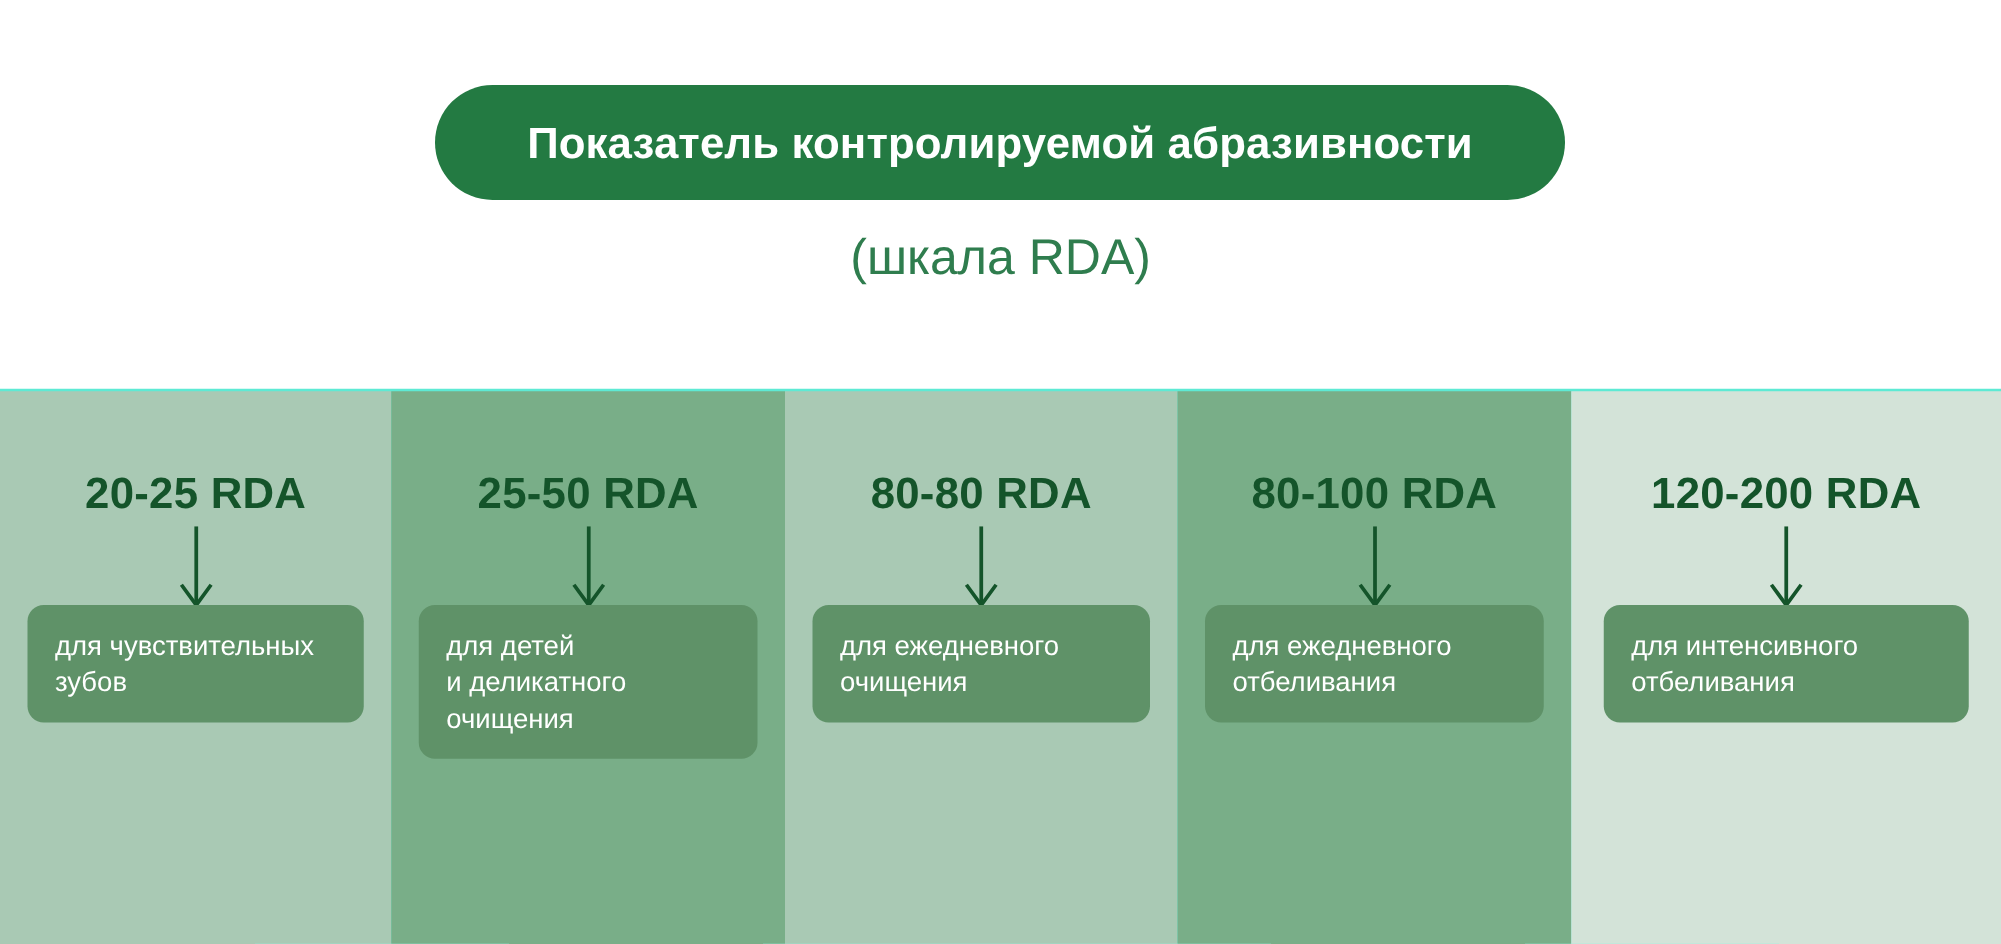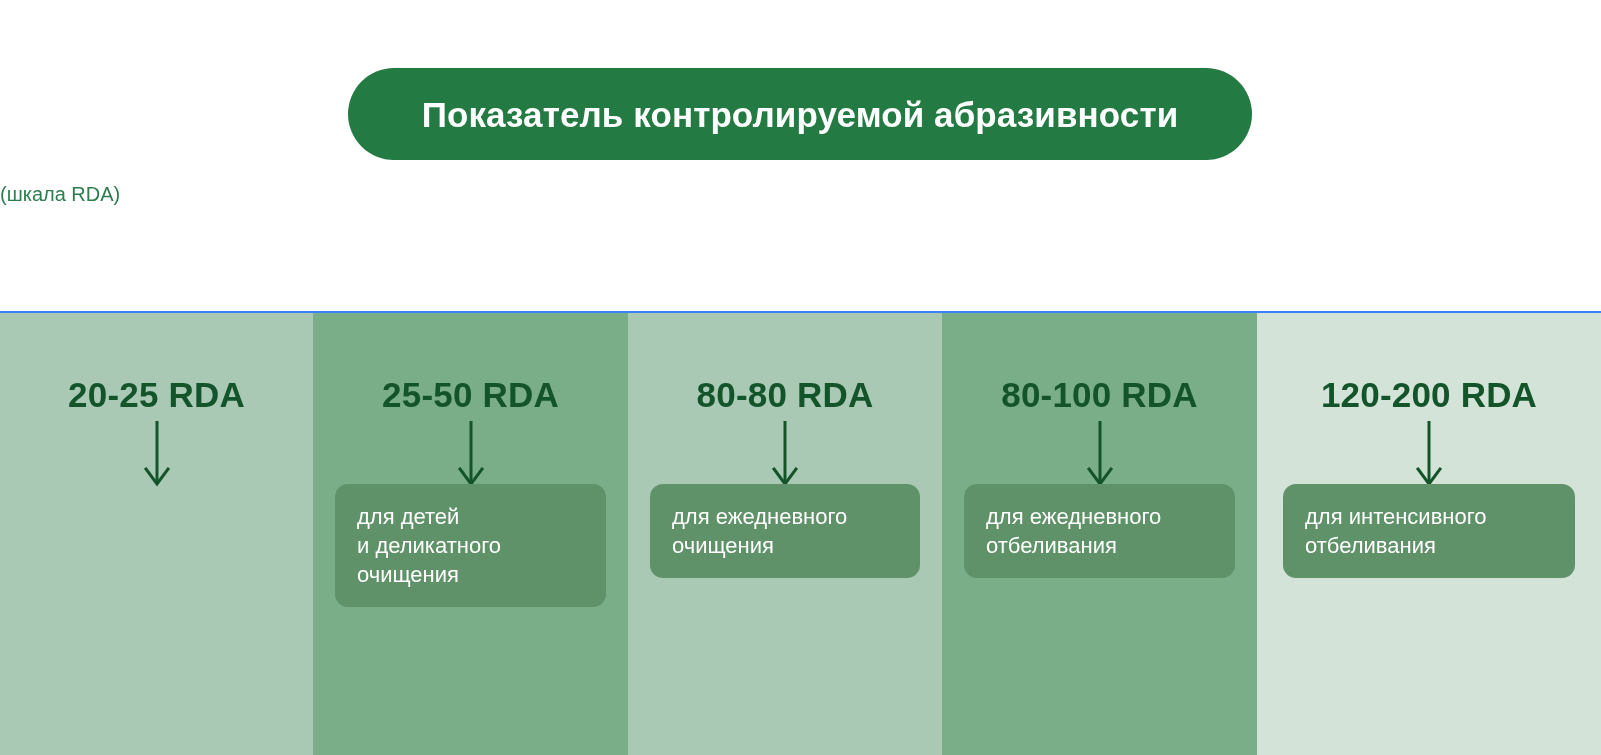--- a/index.html
+++ b/index.html
@@ -11,21 +11,21 @@
     width: 1601px;
     height: 755px;
     background: #ffffff;
     font-family: "Liberation Sans", sans-serif;
     overflow: hidden;
   }
   .page {
     position: relative;
     width: 1601px;
     height: 755px;
-    background: #3b82f6;
+    background: #5eead4;
   }
 
   
   .header {
     position: absolute;
     left: 0;
     top: 0;
     width: 1601px;
     height: 311px;
     background: #ffffff;
@@ -49,23 +49,23 @@
     font-weight: bold;
     letter-spacing: 0.1px;
     line-height: 1;
     white-space: nowrap;
   }
   .subtitle {
     position: absolute;
     left: 0;
     top: 182px;
     width: 1601px;
-    text-align: left;
+    text-align: center;
     color: #2f7d4e;
-    font-size: 20px;
+    font-size: 40px;
     font-weight: normal;
     line-height: 1.2;
   }
 
   
   .band {
     position: absolute;
     left: 0;
     top: 313px;
     width: 1601px;
@@ -143,20 +143,24 @@
   </div>
 
   <div class="band">
 
     <div class="col col-0">
       <div class="rda-label">20-25 RDA</div>
       <svg class="arrow" viewBox="0 0 28 68" aria-hidden="true">
         <line x1="14" y1="0" x2="14" y2="62" stroke="#14542a" stroke-width="3"></line>
         <polyline points="3,48 14,63 25,48" fill="none" stroke="#14542a" stroke-width="3" stroke-linecap="square" stroke-linejoin="miter"></polyline>
       </svg>
+      <div class="card">
+        <span class="card-text">для чувствительных
+зубов</span>
+      </div>
     </div>
 
     <div class="col col-1">
       <div class="rda-label">25-50 RDA</div>
       <svg class="arrow" viewBox="0 0 28 68" aria-hidden="true">
         <line x1="14" y1="0" x2="14" y2="62" stroke="#14542a" stroke-width="3"></line>
         <polyline points="3,48 14,63 25,48" fill="none" stroke="#14542a" stroke-width="3" stroke-linecap="square" stroke-linejoin="miter"></polyline>
       </svg>
       <div class="card">
         <span class="card-text">для детей

